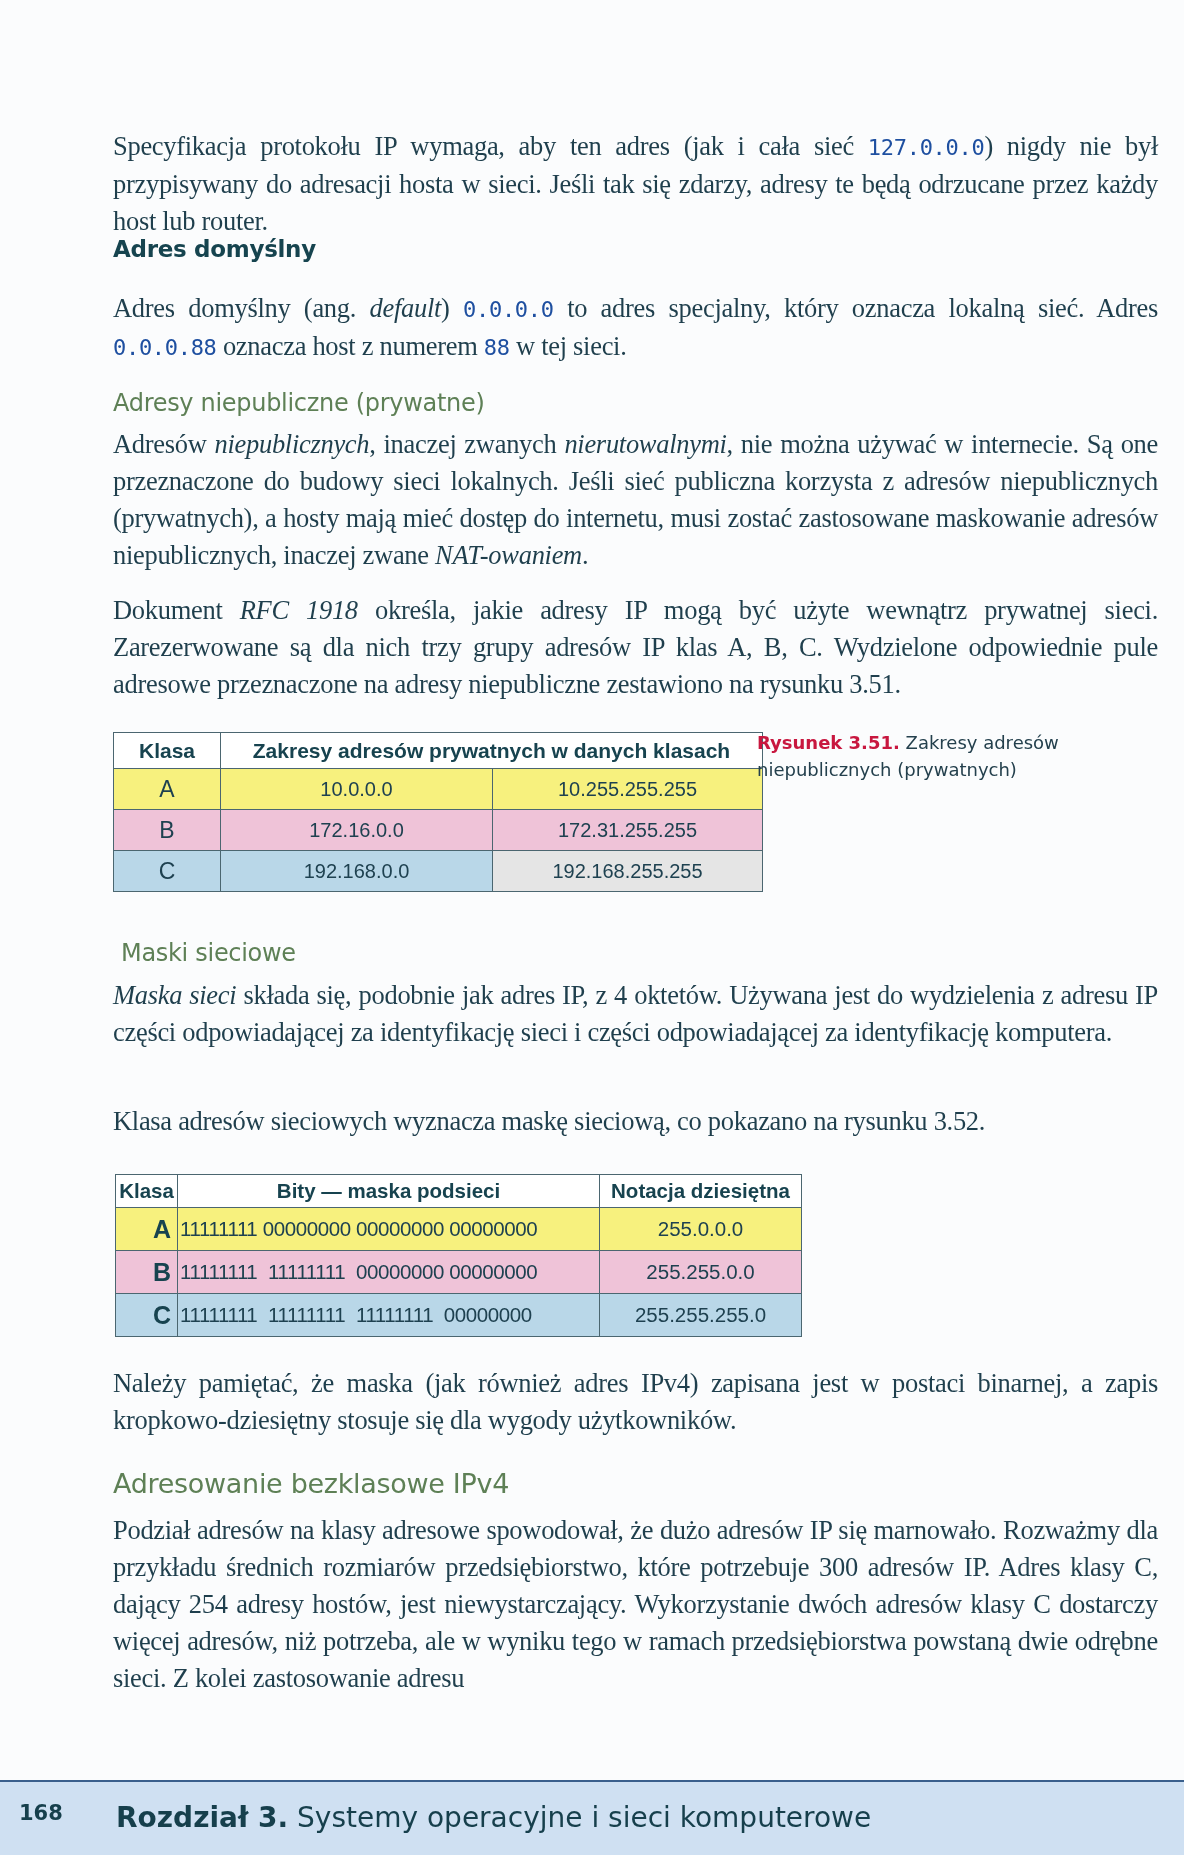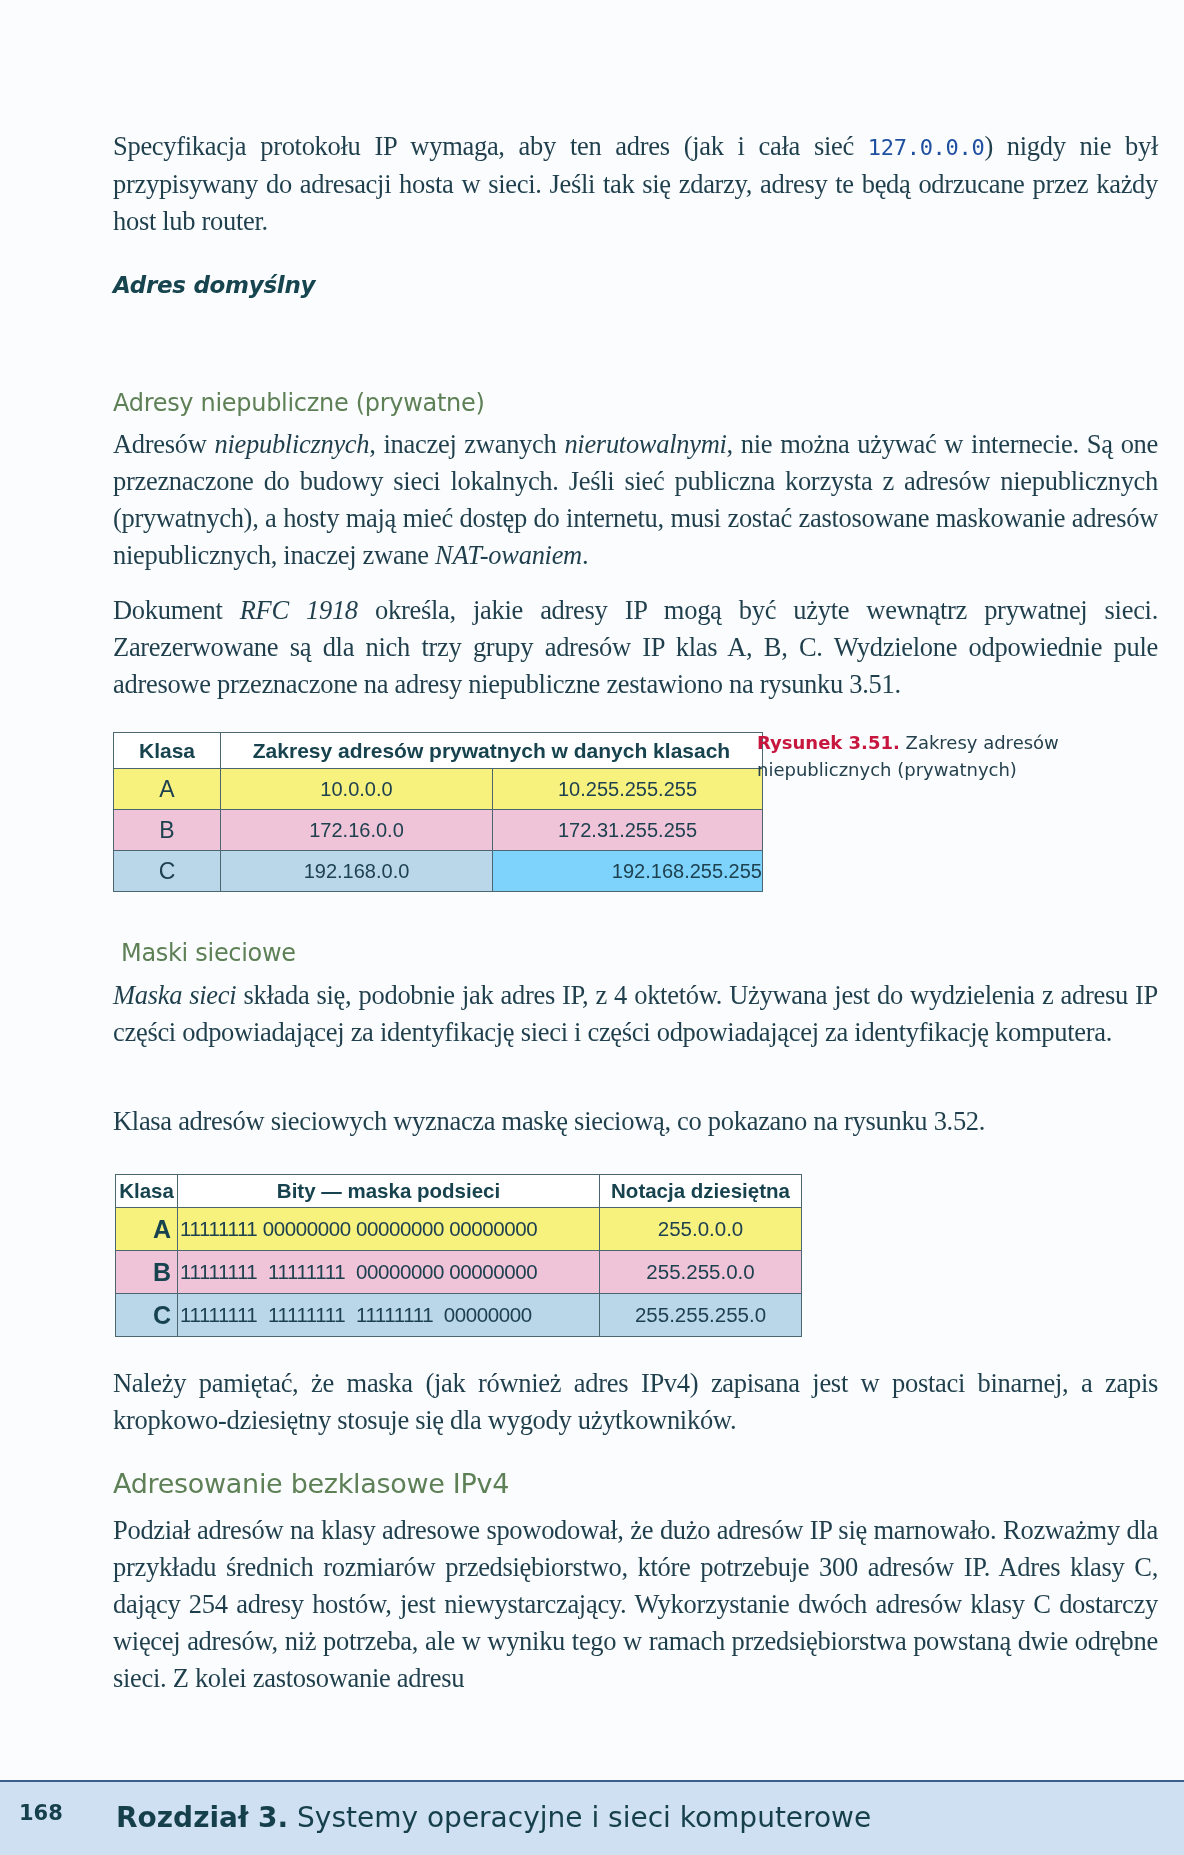--- a/index.html
+++ b/index.html
@@ -59,22 +59,23 @@
   .footer .ch { position: absolute; left: 116px; top: 19px; font-size: 28px; }
   .footer .ch b { font-weight: bold; }
 </style>
 </head>
 <body>
 
 <div class="page">
 
   <p class="p" style="top:128px;"><span>Specyfikacja protokołu IP wymaga, aby ten adres (jak i cała sieć </span><span class="mono">127.0.0.0</span><span>) nigdy nie był przypisywany do adresacji hosta w sieci. Jeśli tak się zdarzy, adresy te będą odrzucane przez każdy host lub router.</span></p>
 
-  <h3 class="h-dark" style="top:272px;font-style:italic;">Adres domyślny</h3>
+  <h3 class="h-dark" style="top:236px;">Adres domyślny</h3>
 
+  <p class="p" style="top:290px;"><span>Adres domyślny (ang. </span><em>default</em><span>) </span><span class="mono">0.0.0.0</span><span> to adres specjalny, który oznacza lokalną sieć. Adres </span><span class="mono">0.0.0.88</span><span> oznacza host z numerem </span><span class="mono">88</span><span> w tej sieci.</span></p>
 
   <h3 class="h-green" style="top:389px;">Adresy niepubliczne (prywatne)</h3>
 
   <p class="p" style="top:426px;"><span>Adresów </span><em>niepublicznych</em><span>, inaczej zwanych </span><em>nierutowalnymi</em><span>, nie można używać w internecie. Są one przeznaczone do budowy sieci lokalnych. Jeśli sieć publiczna korzysta z adresów niepublicznych (prywatnych), a hosty mają mieć dostęp do internetu, musi zostać zastosowane maskowanie adresów niepublicznych, inaczej zwane </span><em>NAT-owaniem</em><span>.</span></p>
 
   <p class="p" style="top:592px;"><span>Dokument </span><em>RFC 1918</em><span> określa, jakie adresy IP mogą być użyte wewnątrz prywatnej sieci. Zarezerwowane są dla nich trzy grupy adresów IP klas A, B, C. Wydzielone odpowiednie pule adresowe przeznaczone na adresy niepubliczne zestawiono na rysunku 3.51.</span></p>
 
   <table id="t1" class="fig">
     <colgroup>
         <col style="width:107px">
@@ -92,21 +93,21 @@
       <td style="background: rgb(247, 241, 126);">10.255.255.255</td>
     </tr>
     <tr class="rowB">
       <td class="cls" style="background: rgb(239, 195, 216);">B</td>
       <td style="background: rgb(239, 195, 216);">172.16.0.0</td>
       <td style="background: rgb(239, 195, 216);">172.31.255.255</td>
     </tr>
     <tr class="rowC">
       <td class="cls" style="background: rgb(185, 215, 232);">C</td>
       <td style="background: rgb(185, 215, 232);">192.168.0.0</td>
-      <td style="background: #7dd3fc; text-align: right;">192.168.255.255</td>
+      <td style="background: #e5e5e5;">192.168.255.255</td>
     </tr>
   </tbody>
     </table>
 
   <p class="caption" style="left:757px; top:729px; width:370px;"><span class="lbl">Rysunek 3.51.</span><span> Zakresy adresów niepublicznych (prywatnych)</span></p>
 
   <h3 class="h-green" style="top:939px;margin-left:8px;">Maski sieciowe</h3>
 
   <p class="p" style="top:977px;"><em>Maska sieci</em><span> składa się, podobnie jak adres IP, z 4 oktetów. Używana jest do wydzielenia z adresu IP części odpowiadającej za identyfikację sieci i części odpowiadającej za identyfikację komputera.</span></p>
 

